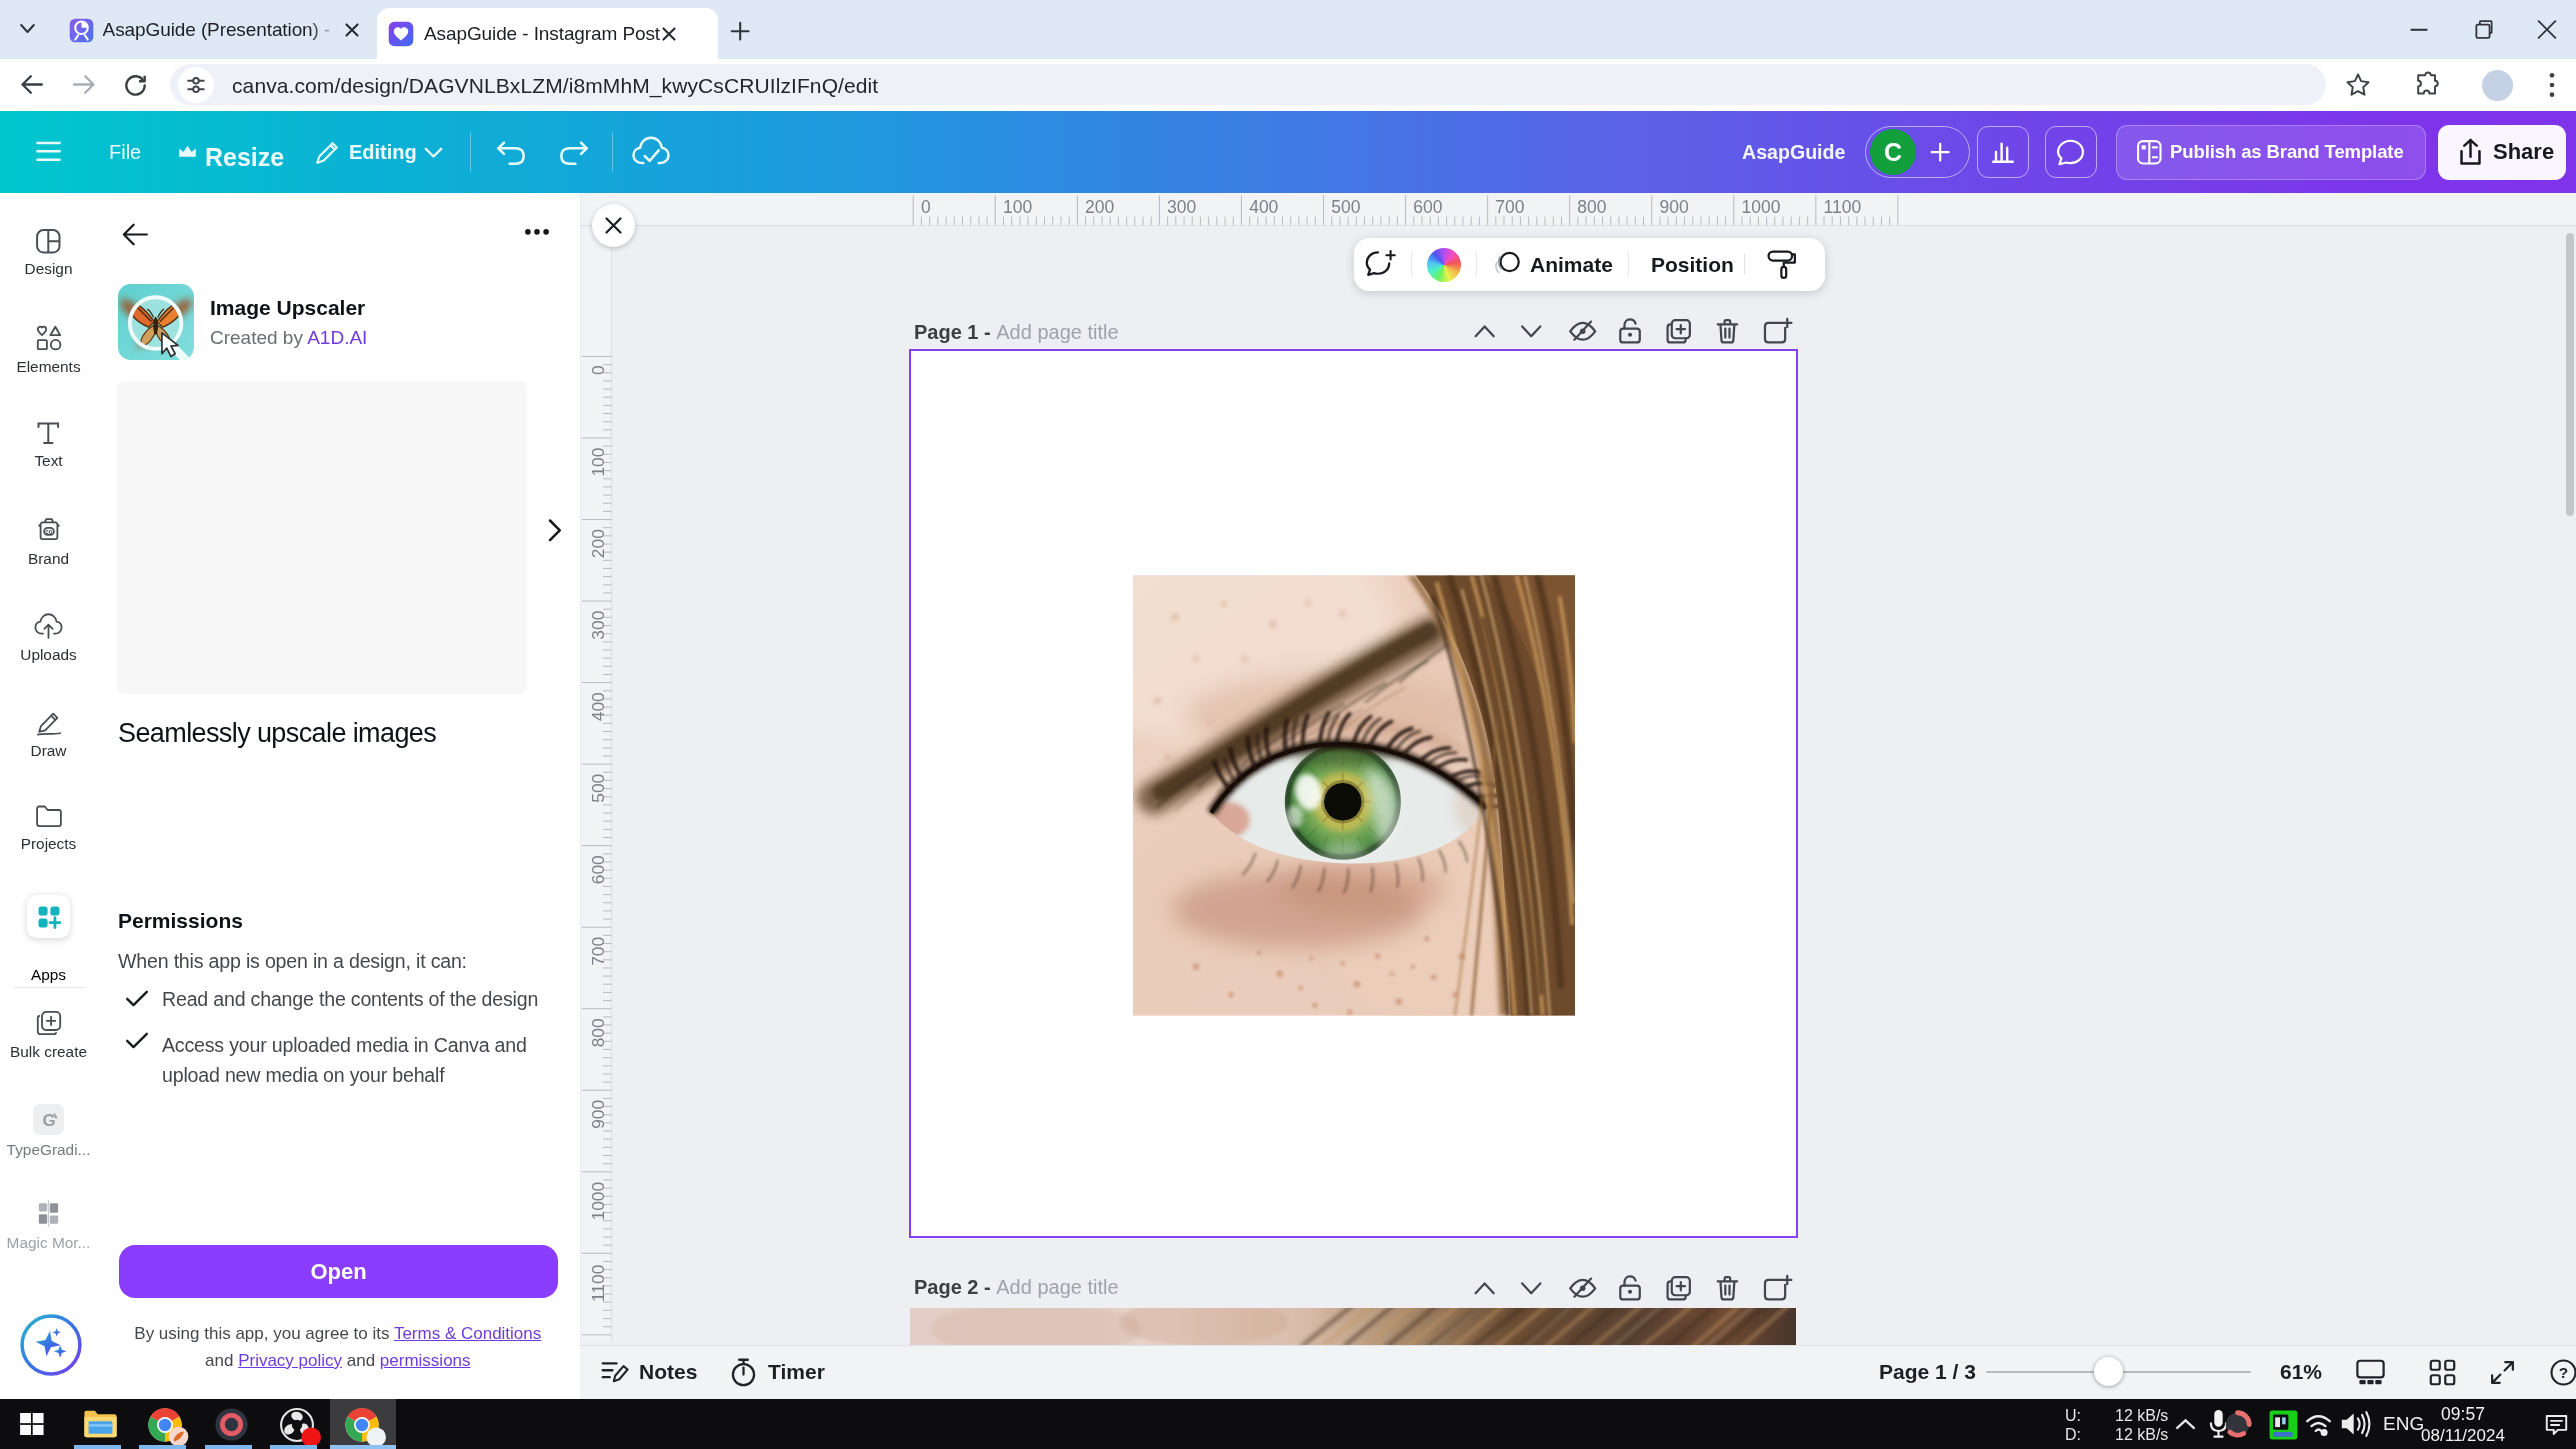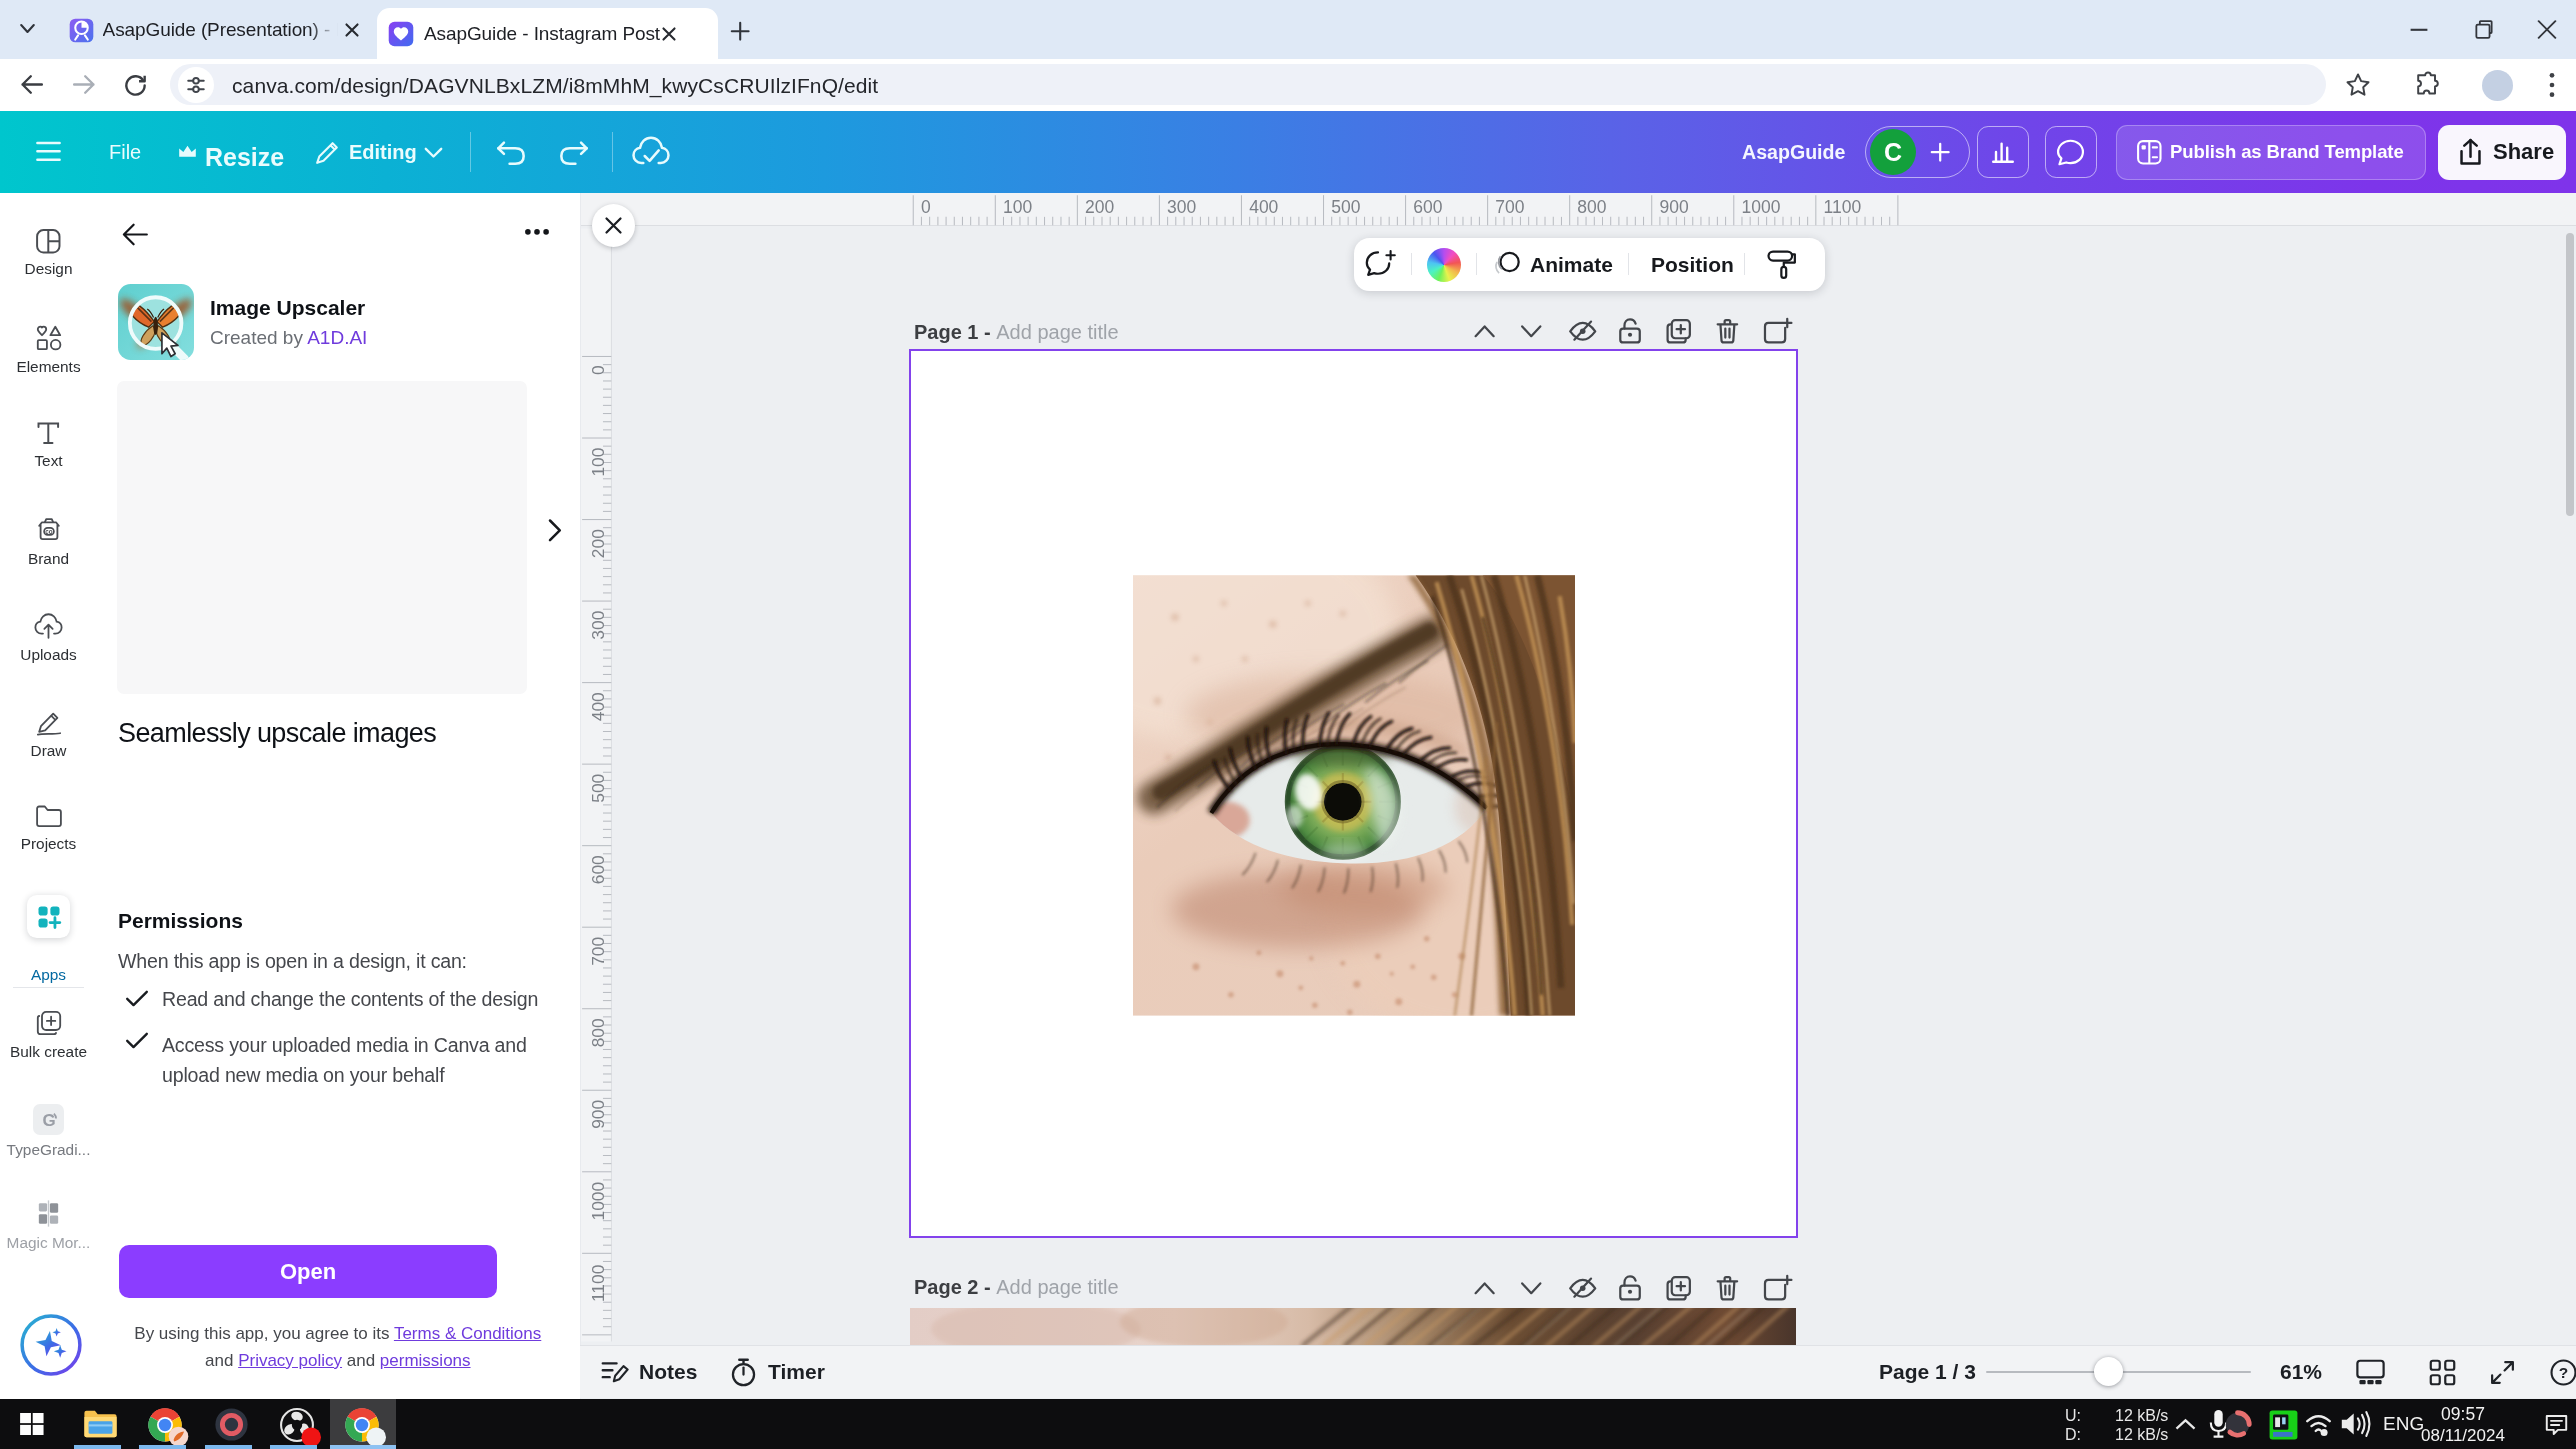--- a/index.html
+++ b/index.html
@@ -863,21 +863,21 @@
     <div style="width:43px;height:43px;margin:0 auto;background:#ffffff;border-radius:9.8px;box-shadow:0 1.4px 7px rgba(20,30,40,0.18);display:flex;align-items:center;justify-content:center;">
       <svg width="28" height="28" viewBox="0 0 40 40">
           <g fill="#12b3bd">
             <rect x="5" y="5" width="13" height="13" rx="4"></rect>
             <rect x="22" y="5" width="13" height="13" rx="4"></rect>
             <rect x="5" y="22" width="13" height="13" rx="4"></rect>
             <path d="M28.5 21 L28.5 35 M21.5 28 L35.5 28" stroke="#12b3bd" stroke-width="4" stroke-linecap="round" fill="none"></path>
           </g>
         </svg>
     </div>
-    <div class="lbl" style="color:#0369a1;margin-top:28px;">Apps</div>
+    <div class="lbl" style="color:#000000;margin-top:28px;">Apps</div>
   </div>
 
   <div class="abs" style="left:12.6px;top:794px;width:71px;height:1.4px;background:#e4e6ea;"></div>
 
   <div class="sbitem" style="top:816px;">
     <svg class="sbi" width="28" height="28" viewBox="0 0 40 40">
         <rect x="10" y="4" width="26" height="26" rx="6" fill="none" stroke="#4a4d52" stroke-width="2.6"></rect>
         <path d="M30 34 Q30 36 27 36 L8 36 Q4 36 4 32 L4 13 Q4 10 6 10" fill="none" stroke="#4a4d52" stroke-width="2.6" stroke-linecap="round"></path>
         <path d="M23 11 L23 23 M17 17 L29 17" stroke="#4a4d52" stroke-width="2.6" stroke-linecap="round"></path>
       </svg>
@@ -986,21 +986,21 @@
   <div class="abs" style="left:21px;top:757px;font-size:19.6px;color:#45474c;letter-spacing:-0.2px;">When this app is open in a design, it can:</div>
   <svg class="abs" style="left:28px;top:796px" width="24" height="19.6" viewBox="0 0 34 28">
       <path d="M3 14 L12 23 L31 4" fill="none" stroke="#191c20" stroke-width="3.4" stroke-linecap="round" stroke-linejoin="round"></path>
     </svg>
   <div class="abs" style="left:65px;top:795px;font-size:19.6px;color:#45474c;letter-spacing:-0.2px;">Read and change the contents of the design</div>
   <svg class="abs" style="left:28px;top:838px" width="24" height="19.6" viewBox="0 0 34 28">
       <path d="M3 14 L12 23 L31 4" fill="none" stroke="#191c20" stroke-width="3.4" stroke-linecap="round" stroke-linejoin="round"></path>
     </svg>
   <div class="abs" style="left:65px;top:837px;width:406px;font-size:19.6px;line-height:30px;color:#45474c;letter-spacing:-0.2px;">Access your uploaded media in Canva and<br>upload new media on your behalf</div>
 
-  <div class="abs" style="left:22px;top:1052px;width:378px;height:53px;background:#8b3dff;border-radius:10px;display:flex;align-items:center;justify-content:center;font-size:22px;font-weight:bold;color:#fff;">Open</div>
+  <div class="abs" style="left:22px;top:1052px;width:439px;height:53px;background:#8b3dff;border-radius:16px;display:flex;align-items:center;justify-content:center;font-size:22px;font-weight:bold;color:#fff;">Open</div>
 
   <div class="abs" style="left:9.8px;top:1128px;width:462px;text-align:center;font-size:17px;line-height:26.6px;color:#45474c;">By using this app, you agree to its <span style="color:#6f3bdd;text-decoration:underline;">Terms &amp; Conditions</span><br>and <span style="color:#6f3bdd;text-decoration:underline;">Privacy policy</span> and <span style="color:#6f3bdd;text-decoration:underline;">permissions</span></div>
 </div>
 
 <svg class="abs" style="left:543px;top:517px" width="22.4" height="26.6" viewBox="0 0 32 38">
     <path d="M10 5 L24 19 L10 33" fill="none" stroke="#17191d" stroke-width="3.6" stroke-linecap="round" stroke-linejoin="round"></path>
   </svg>
 
 <div class="abs" style="left:580px;top:1345px;width:1996px;height:53px;background:#f2f3f5;border-top:1.4px solid #e0e2e6;">
   <svg class="abs" style="left:20px;top:12.6px" width="29" height="28" viewBox="0 0 42 40">

